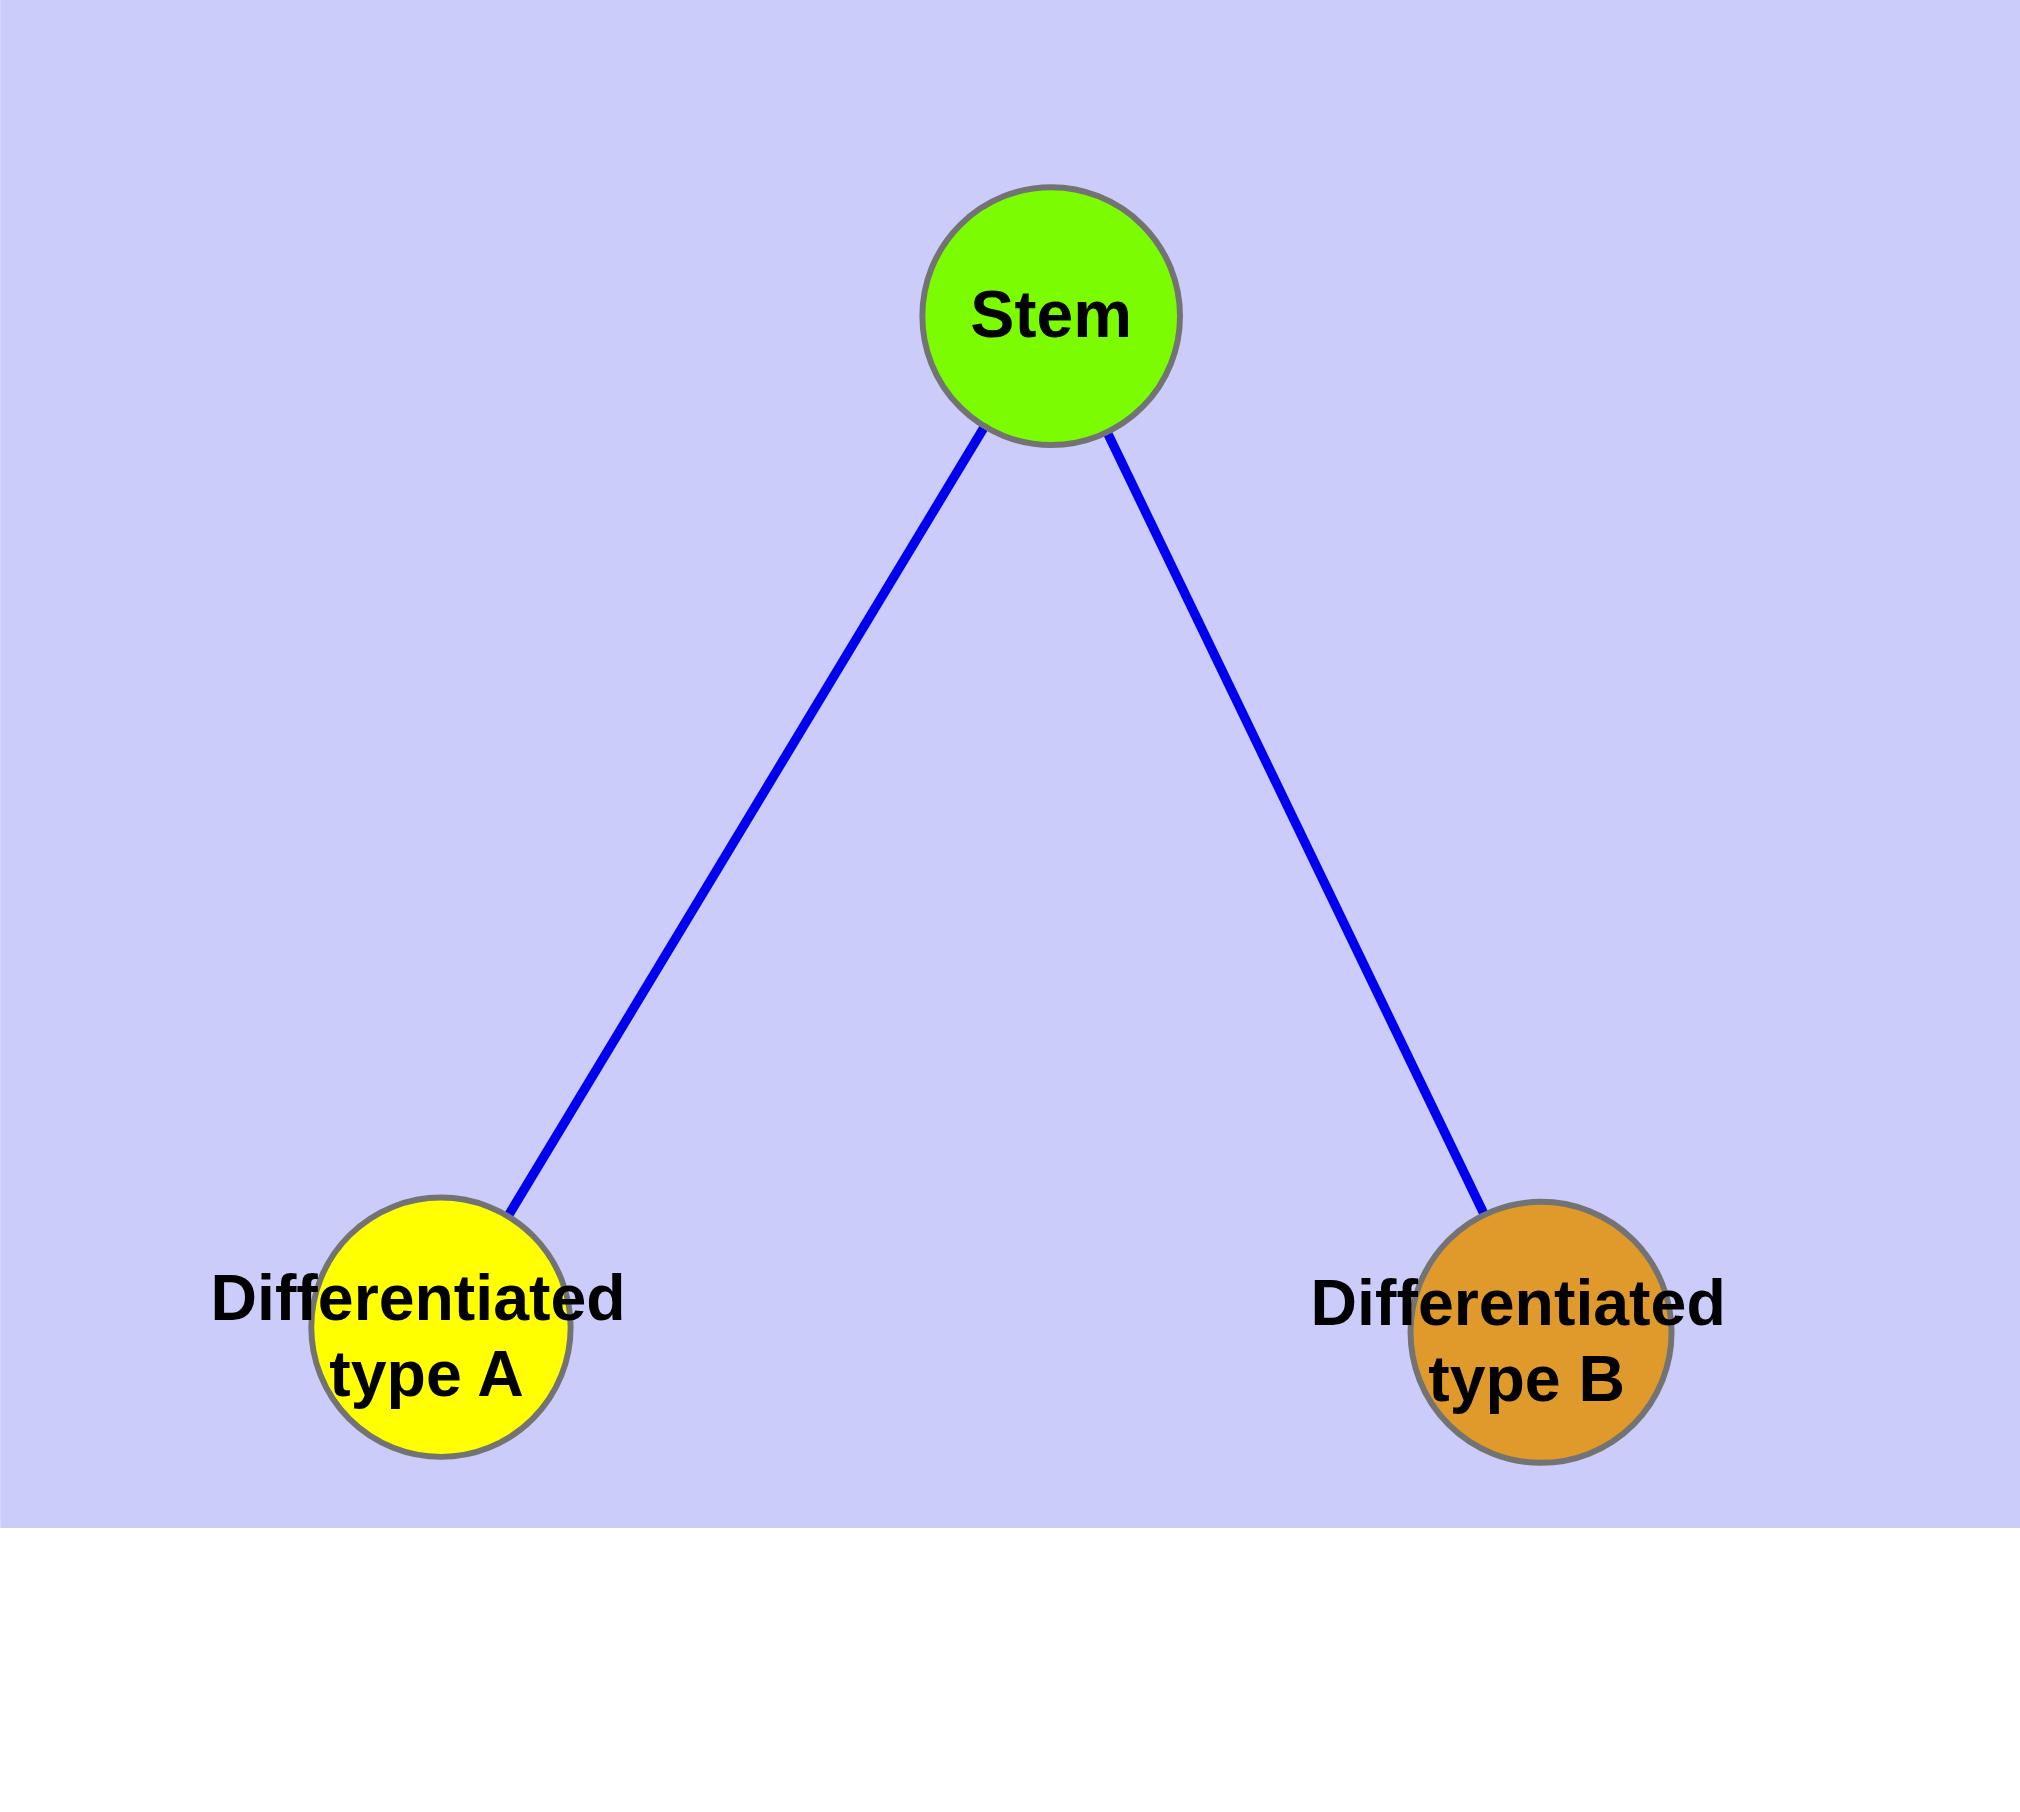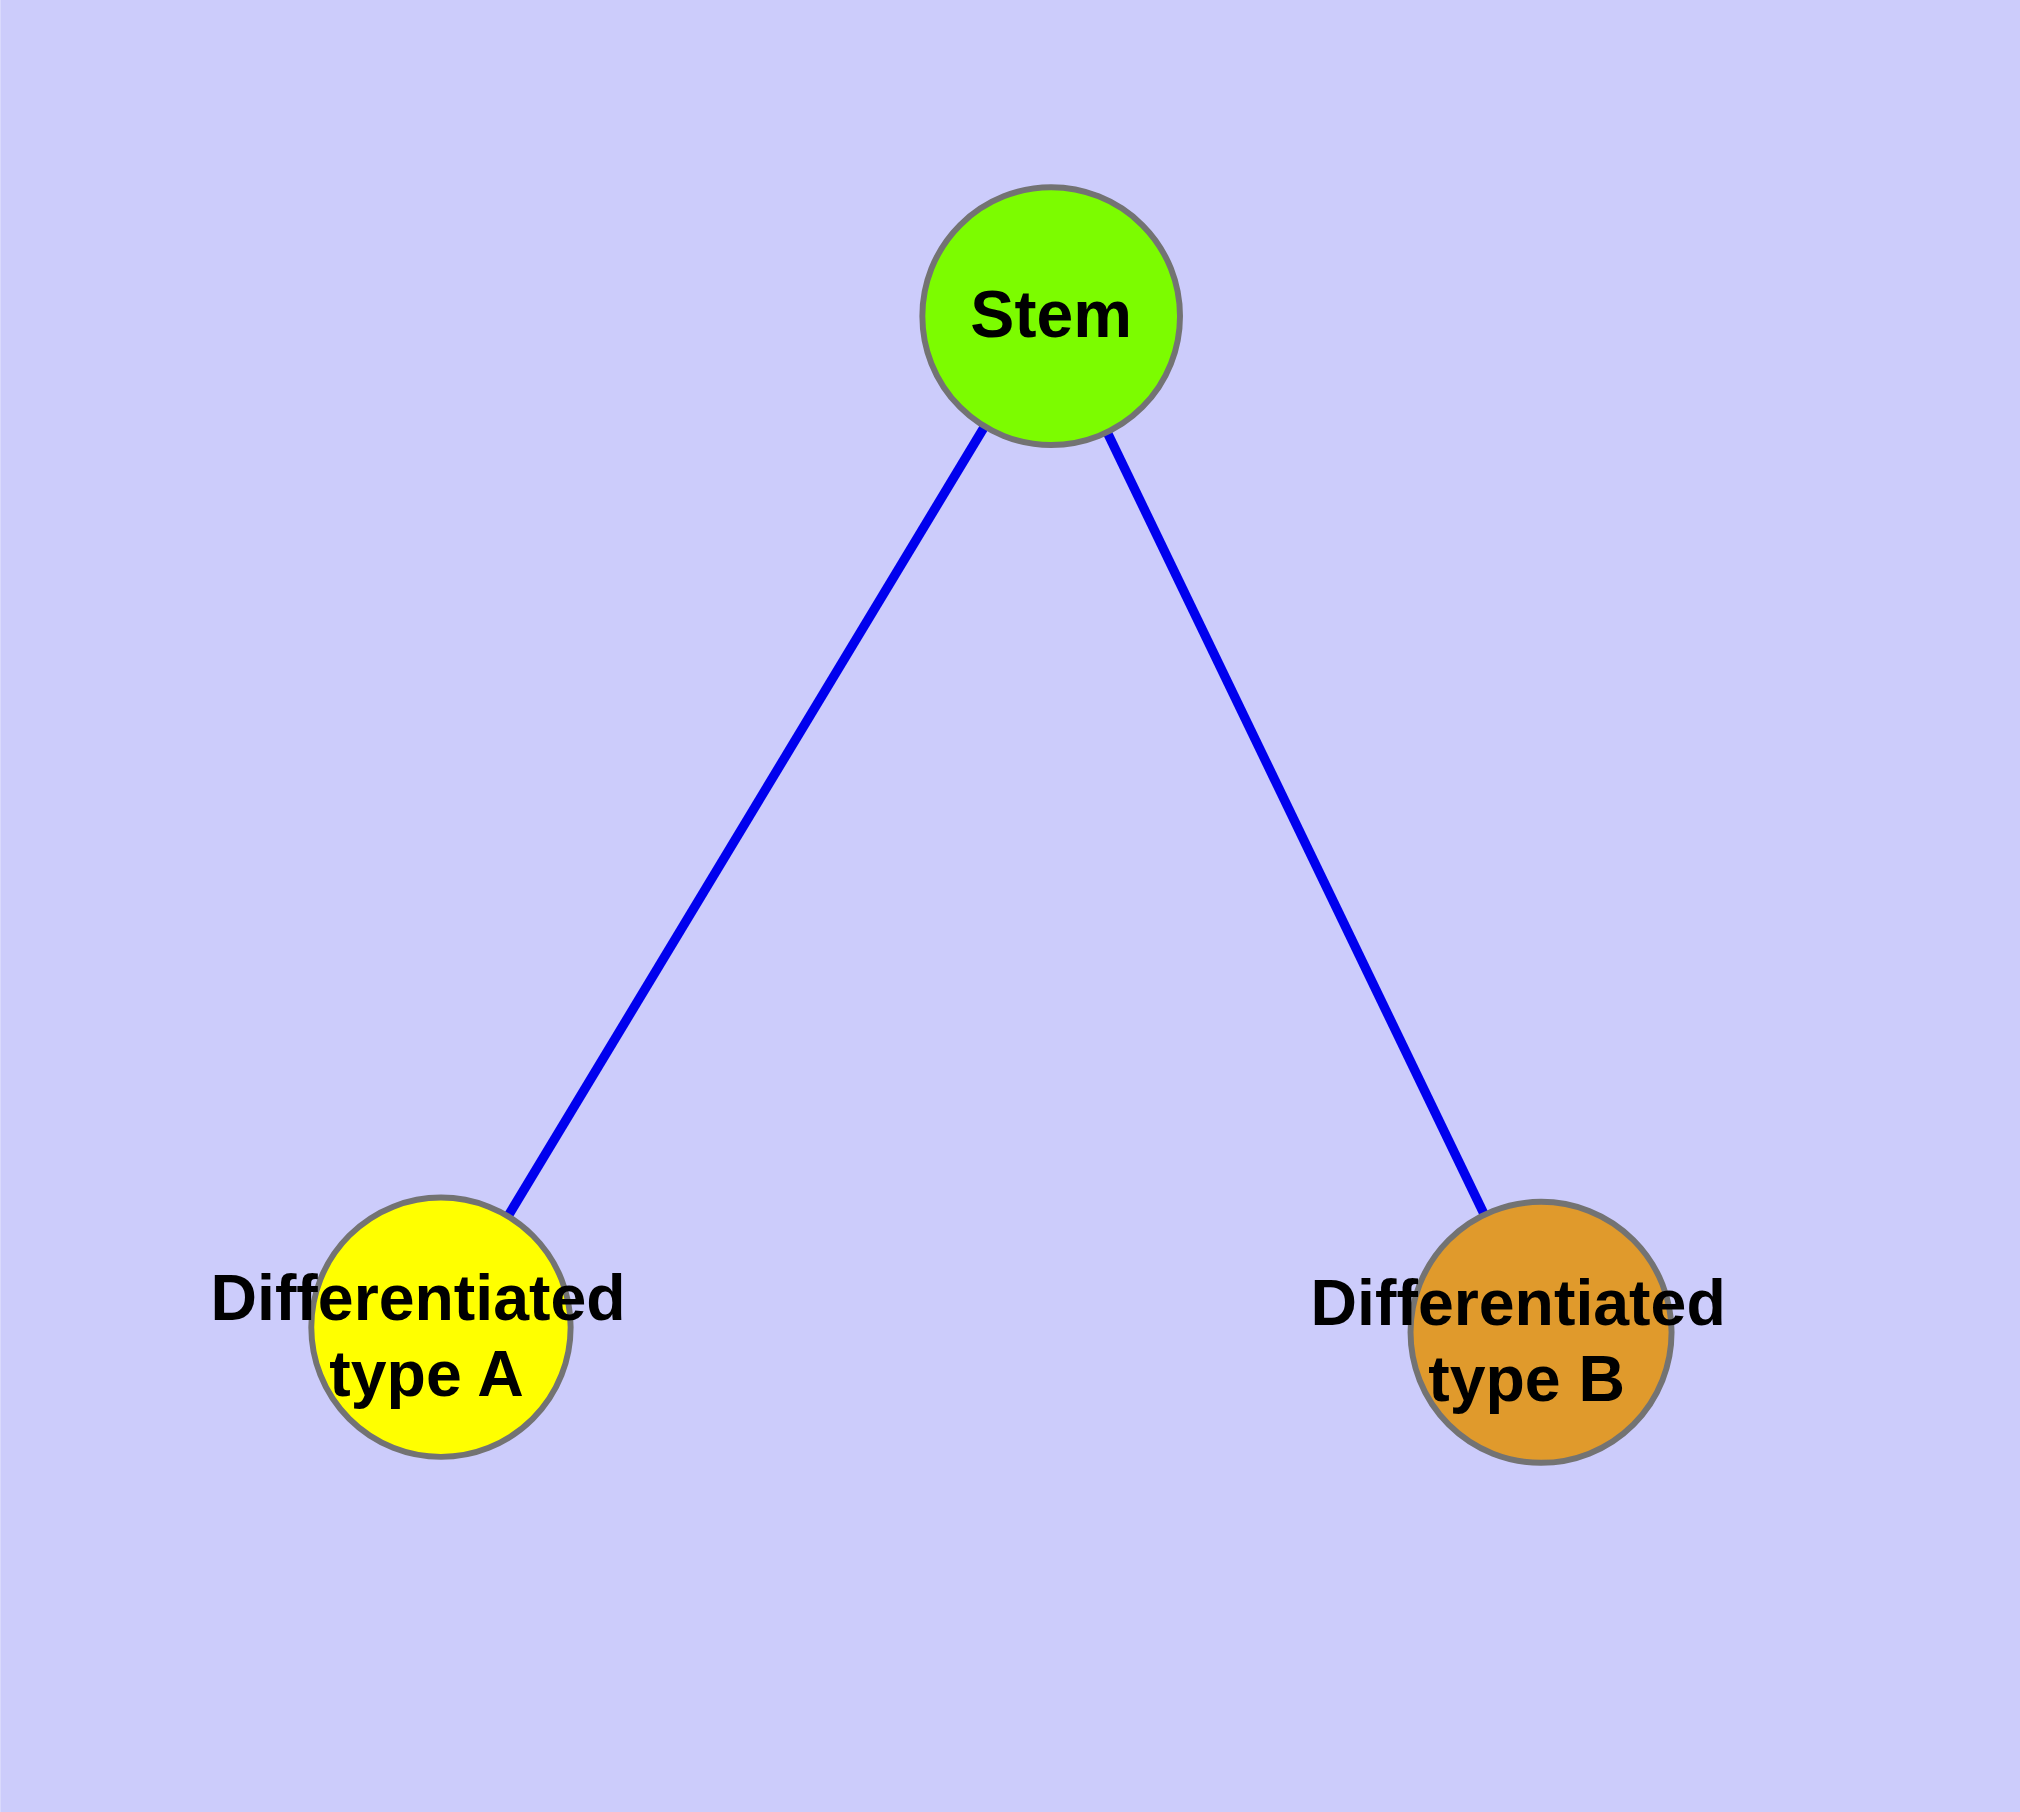--- a/index.html
+++ b/index.html
@@ -3,21 +3,21 @@
 <meta charset="utf-8">
 <style>
   html, body {
     margin: 0;
     padding: 0;
     background: #ffffff;
   }
   #canvas {
     position: relative;
     width: 2021px;
-    height: 1812px;
+    height: 1528px;
     overflow: hidden;
     font-family: "Liberation Sans", "DejaVu Sans", sans-serif;
   }
   #graph-svg {
     position: absolute;
     top: 0;
     left: 0;
     width: 2021px;
     height: 1812px;
     display: block;

